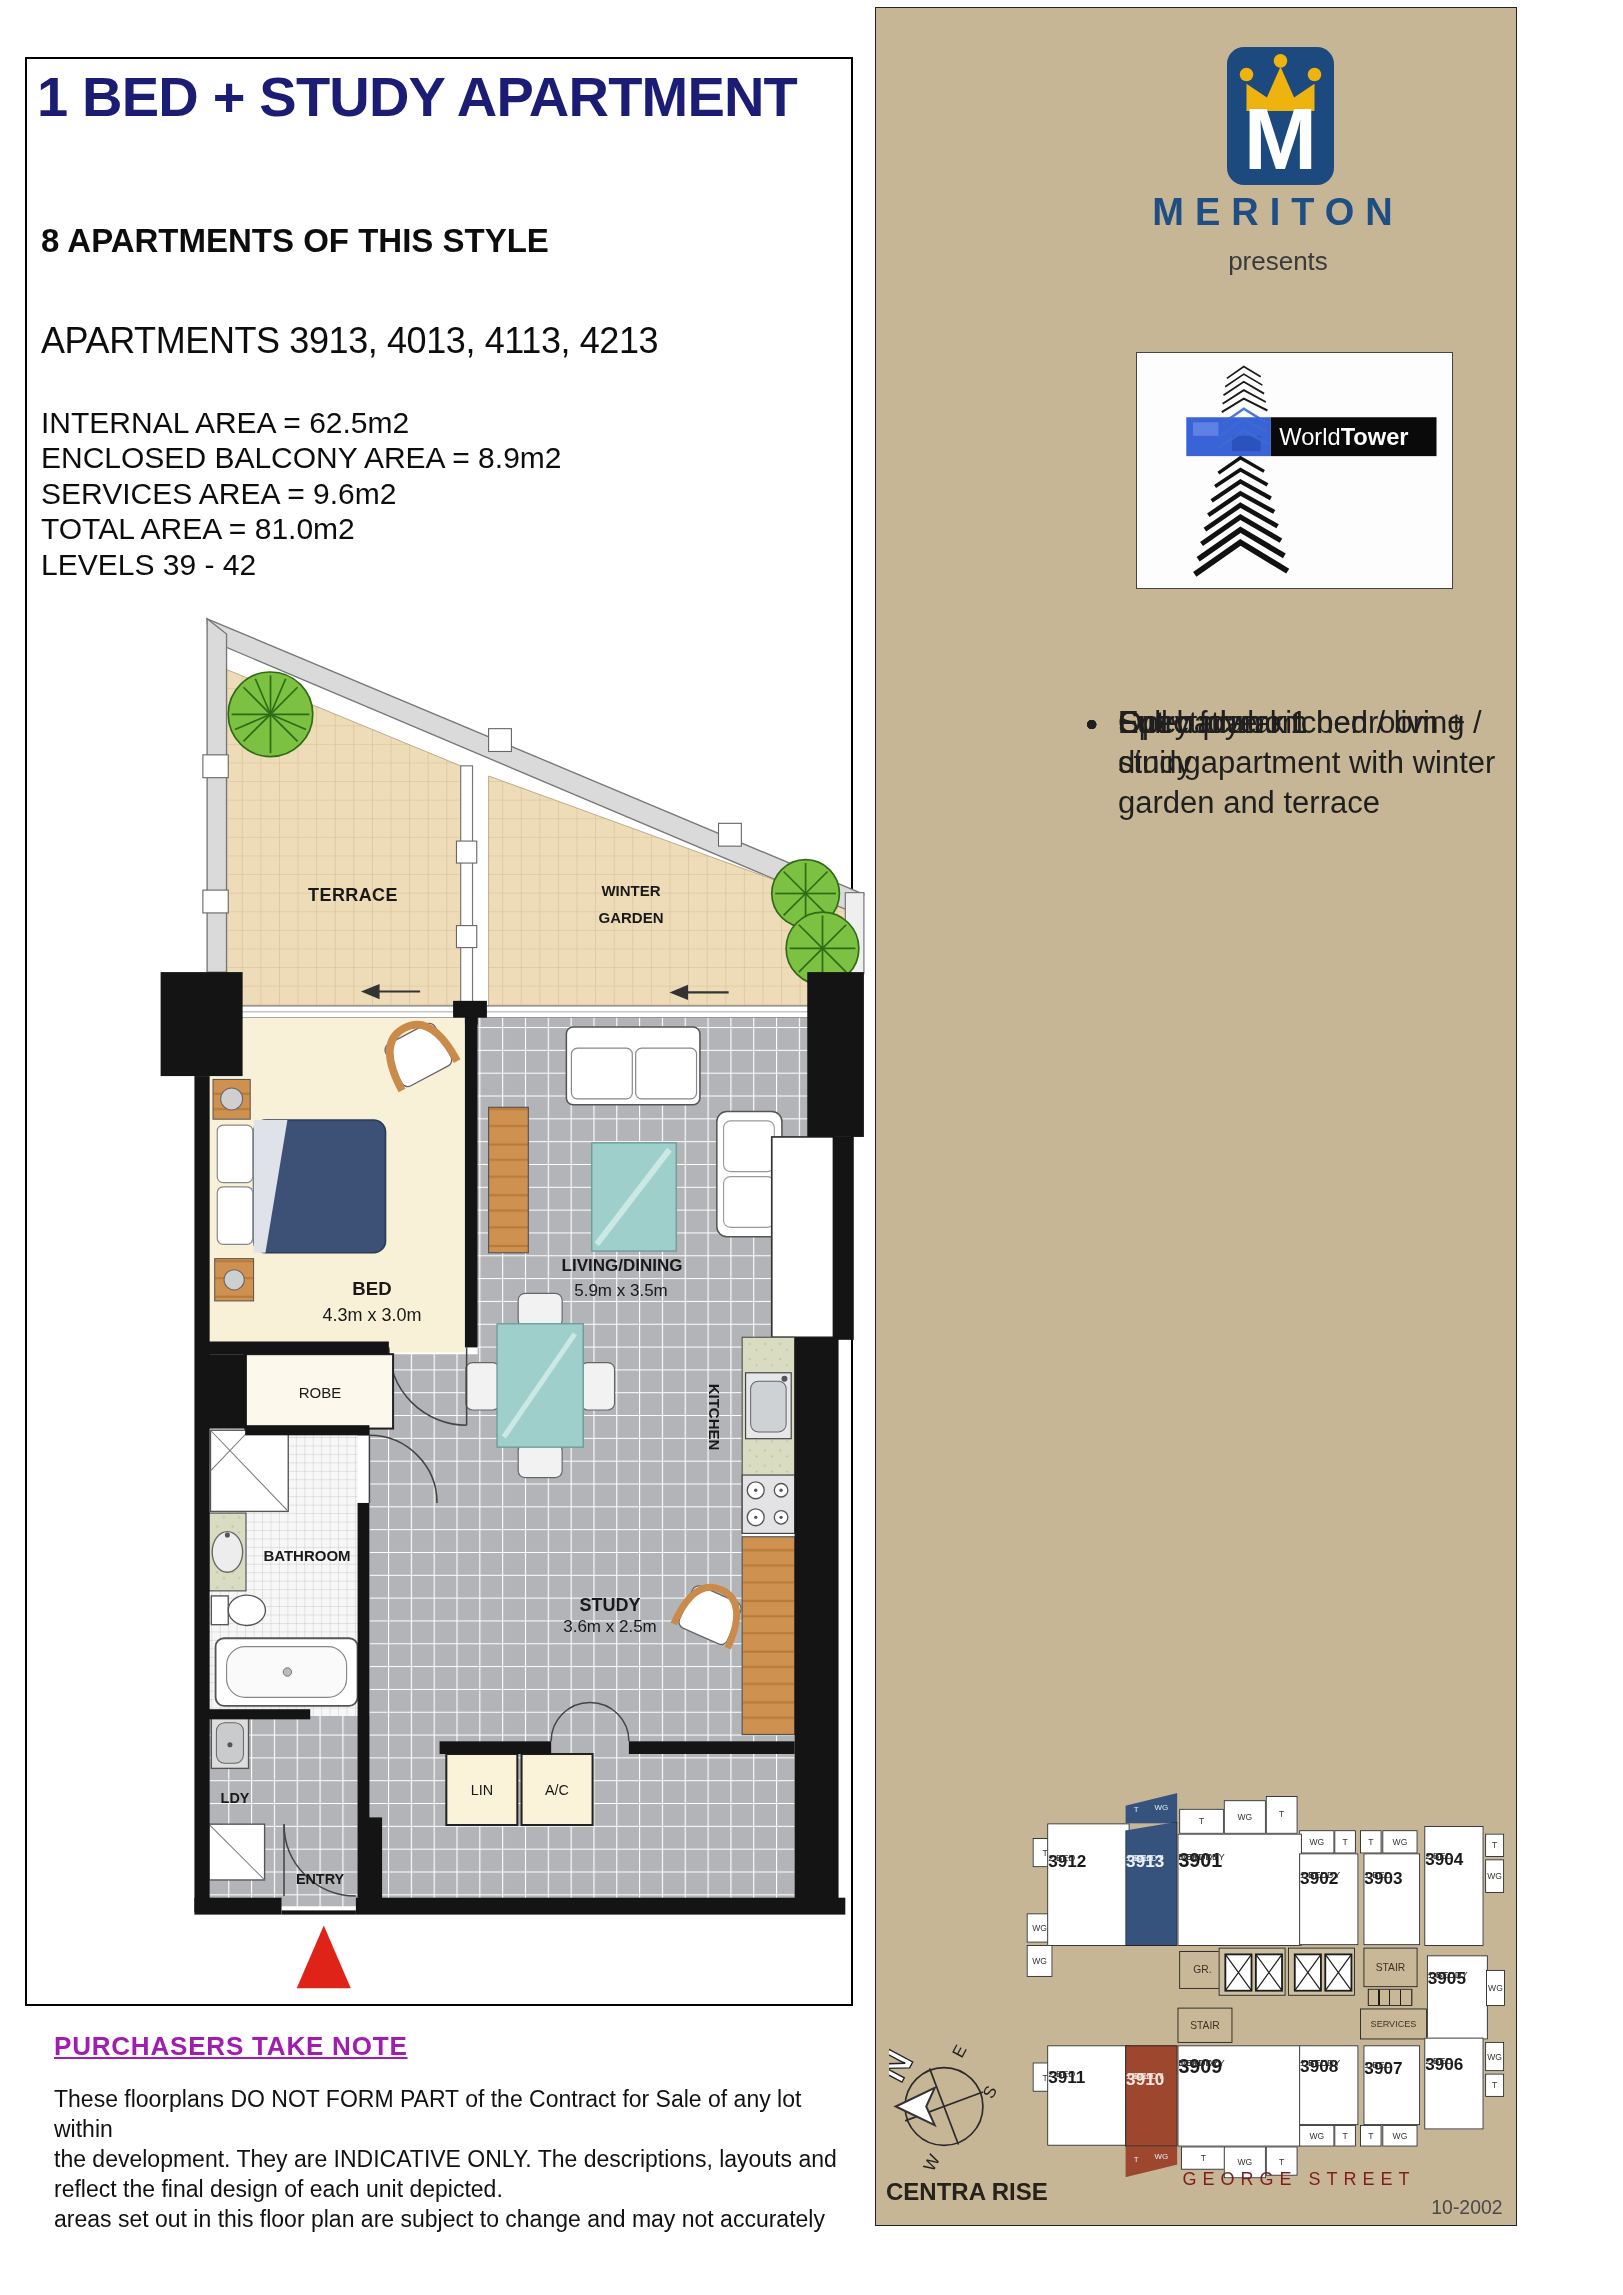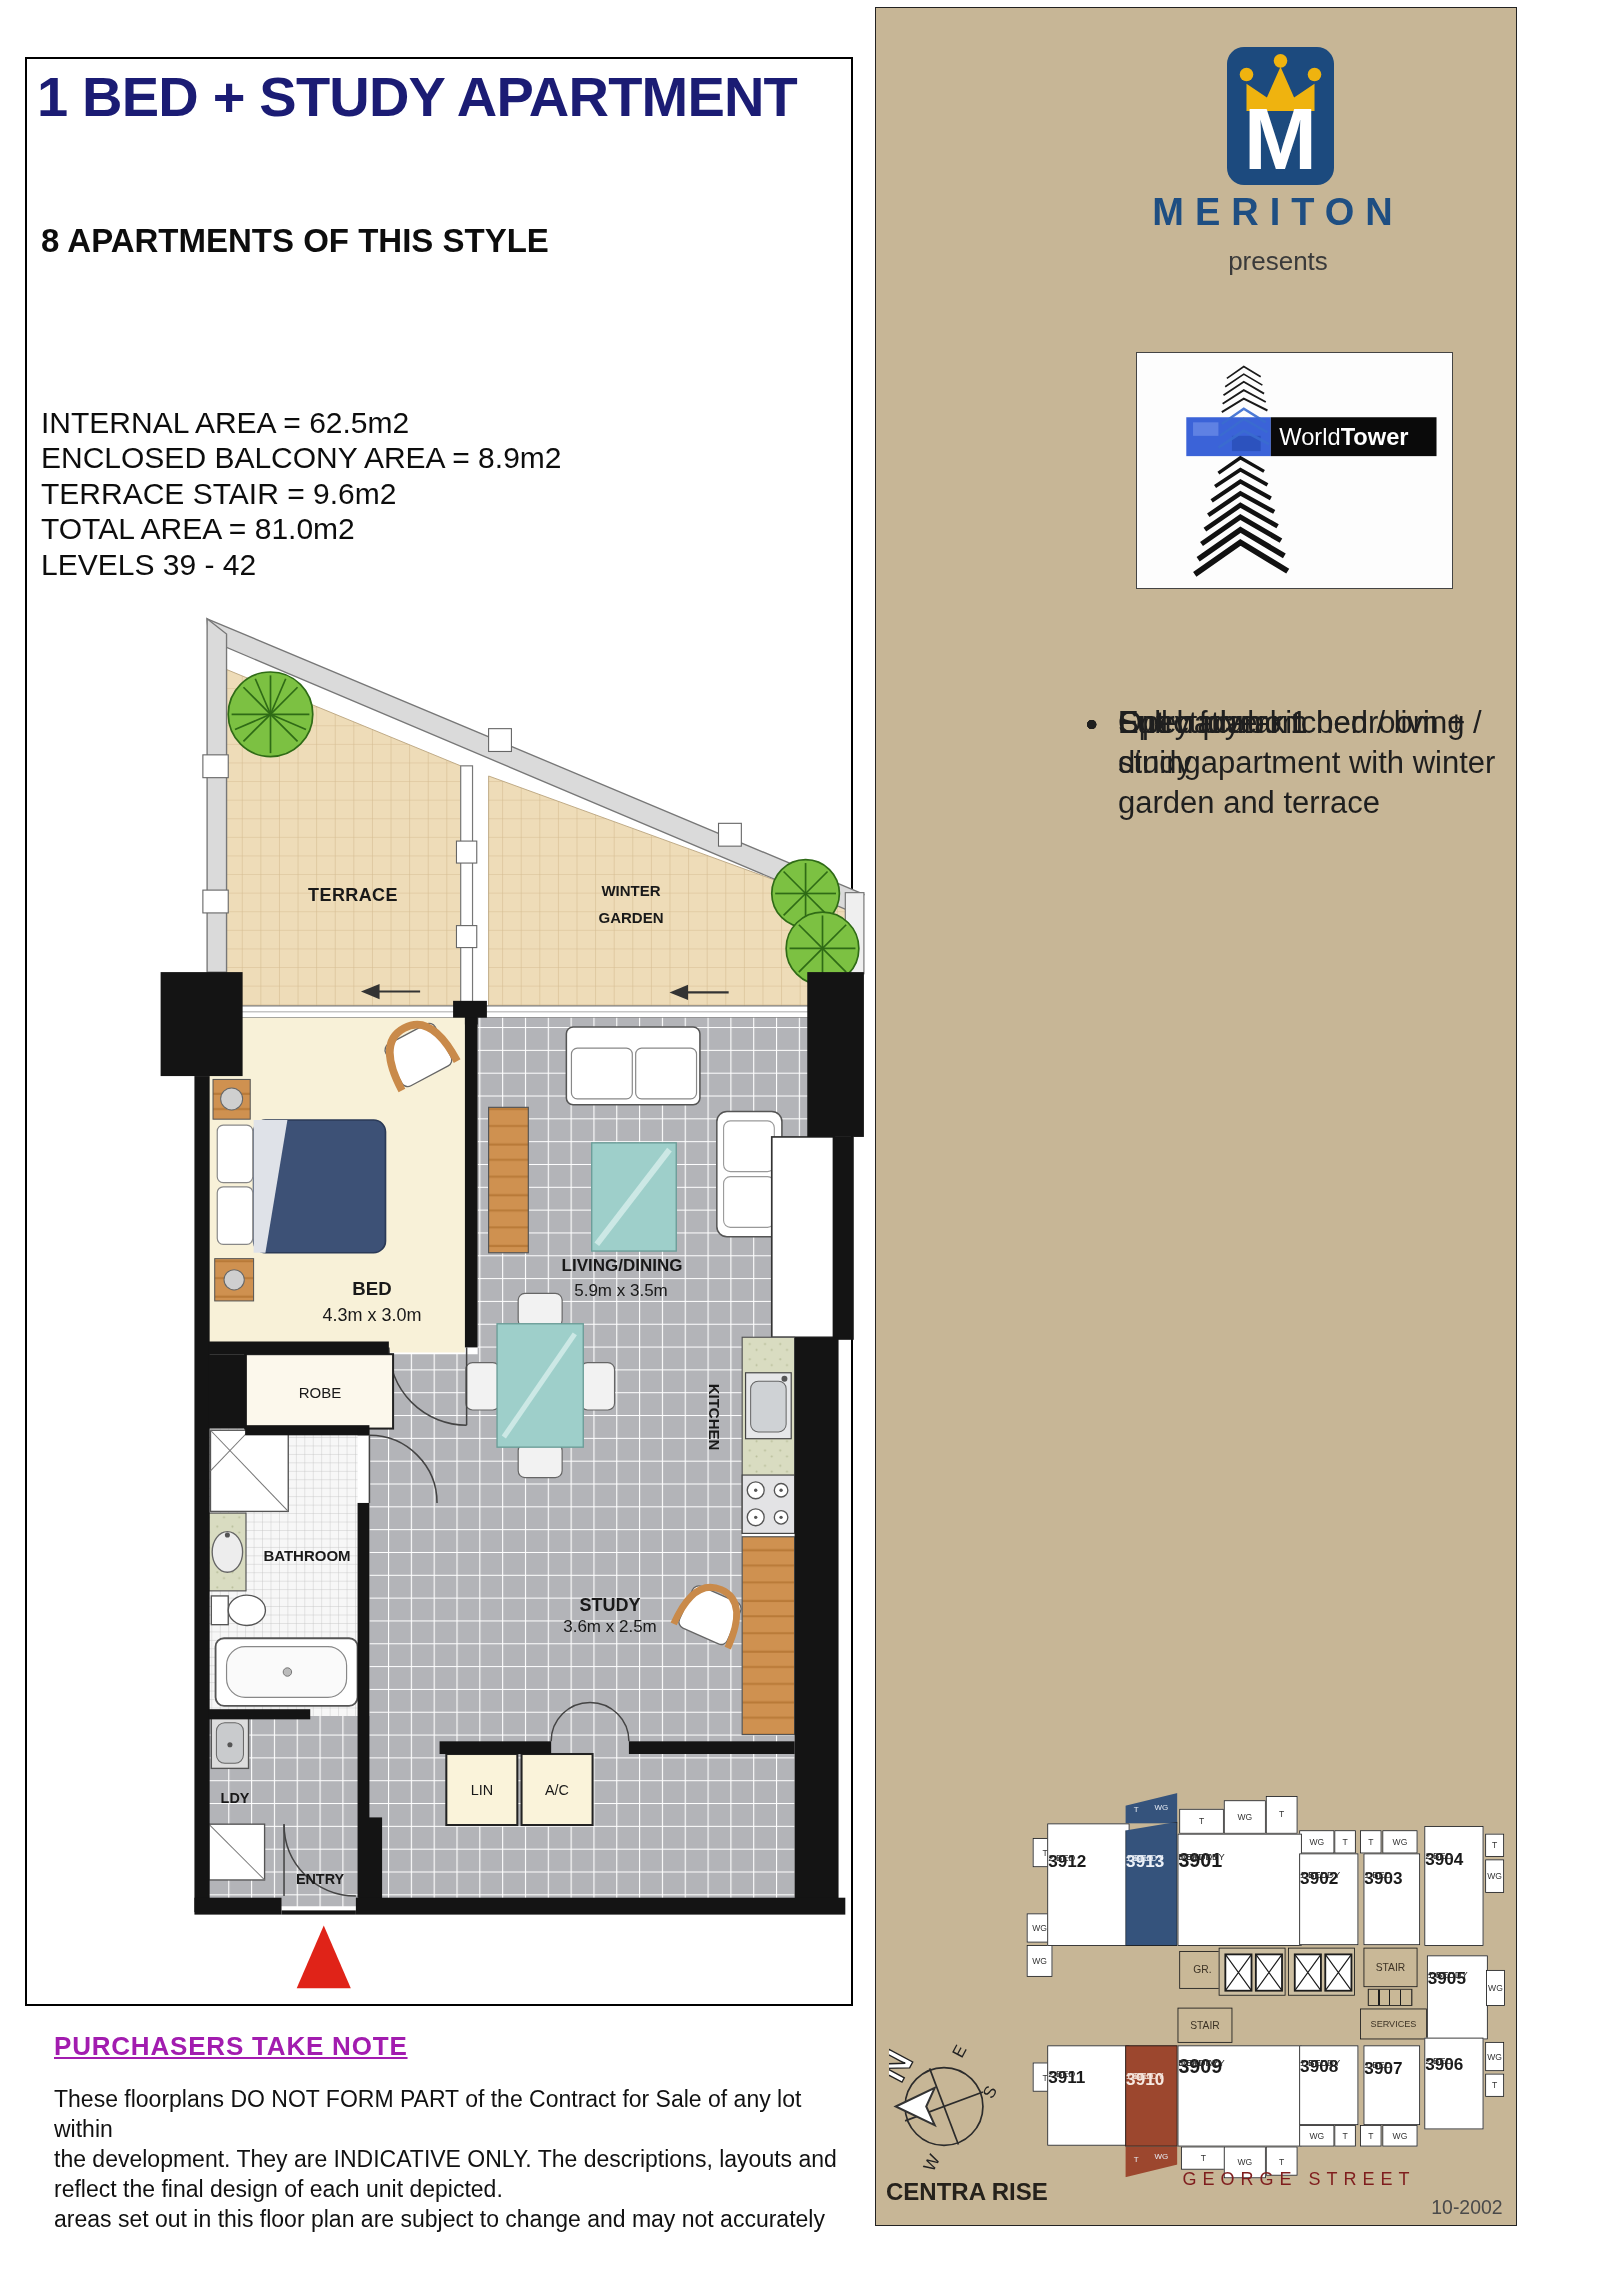--- a/index.html
+++ b/index.html
@@ -72,23 +72,24 @@
 </style>
 </head>
 <body>
 
 <div id="page">
 
   <div id="left-box"></div>
 
   <div class="title">1 BED + STUDY APARTMENT</div>
   <div class="subtitle">8 APARTMENTS OF THIS STYLE</div>
+  <div class="aptline" style="top:320px;">APARTMENTS  3913, 4013, 4113, 4213</div>
   <div class="specline" style="top:406px;">INTERNAL AREA = 62.5m2</div>
   <div class="specline" style="top:441px;">ENCLOSED BALCONY AREA = 8.9m2</div>
-  <div class="specline" style="top:477px;">TERRACE STAIR = 9.6m2</div>
+  <div class="specline" style="top:477px;">SERVICES AREA = 9.6m2</div>
   <div class="specline" style="top:512px;">TOTAL AREA = 81.0m2</div>
   <div class="specline" style="top:548px;">LEVELS  39 - 42</div>
 
   <svg id="plan-svg" width="1623" height="2295" viewBox="0 0 1920 2715" aria-hidden="true">
     <defs>
       <pattern id="tanGrid" width="22" height="22" patternUnits="userSpaceOnUse">
         <rect width="22" height="22" fill="#eedcb8"></rect>
         <path d="M0 0H22M0 0V22" stroke="#d6bd92" stroke-width="1.4" fill="none"></path>
       </pattern>
       <pattern id="grayTile" width="27" height="27" patternUnits="userSpaceOnUse">

